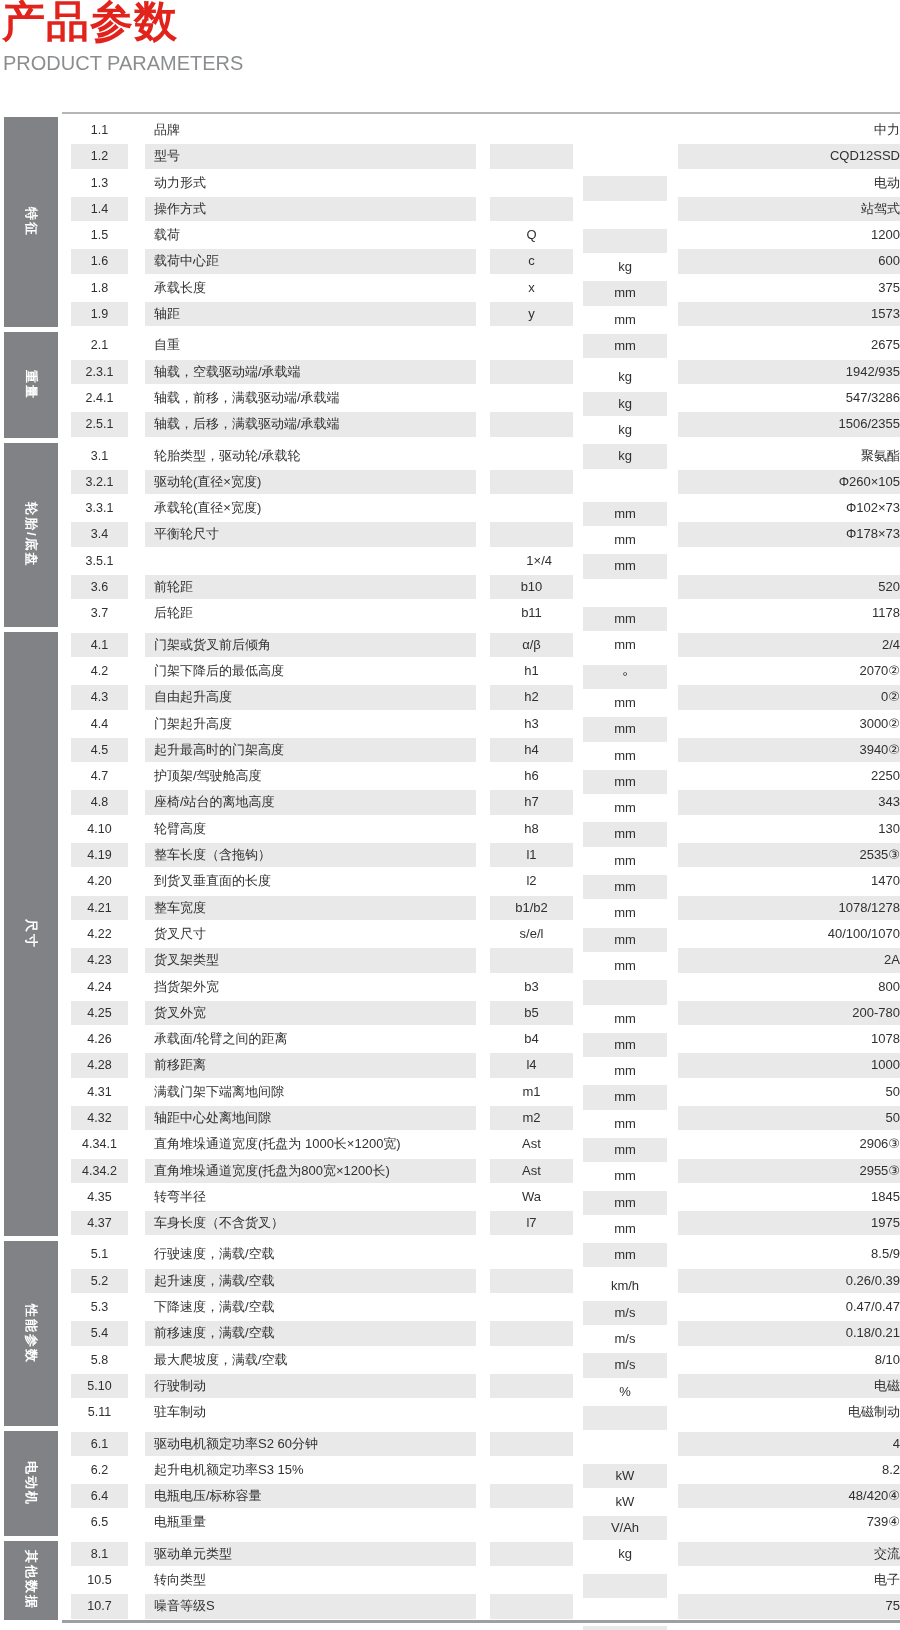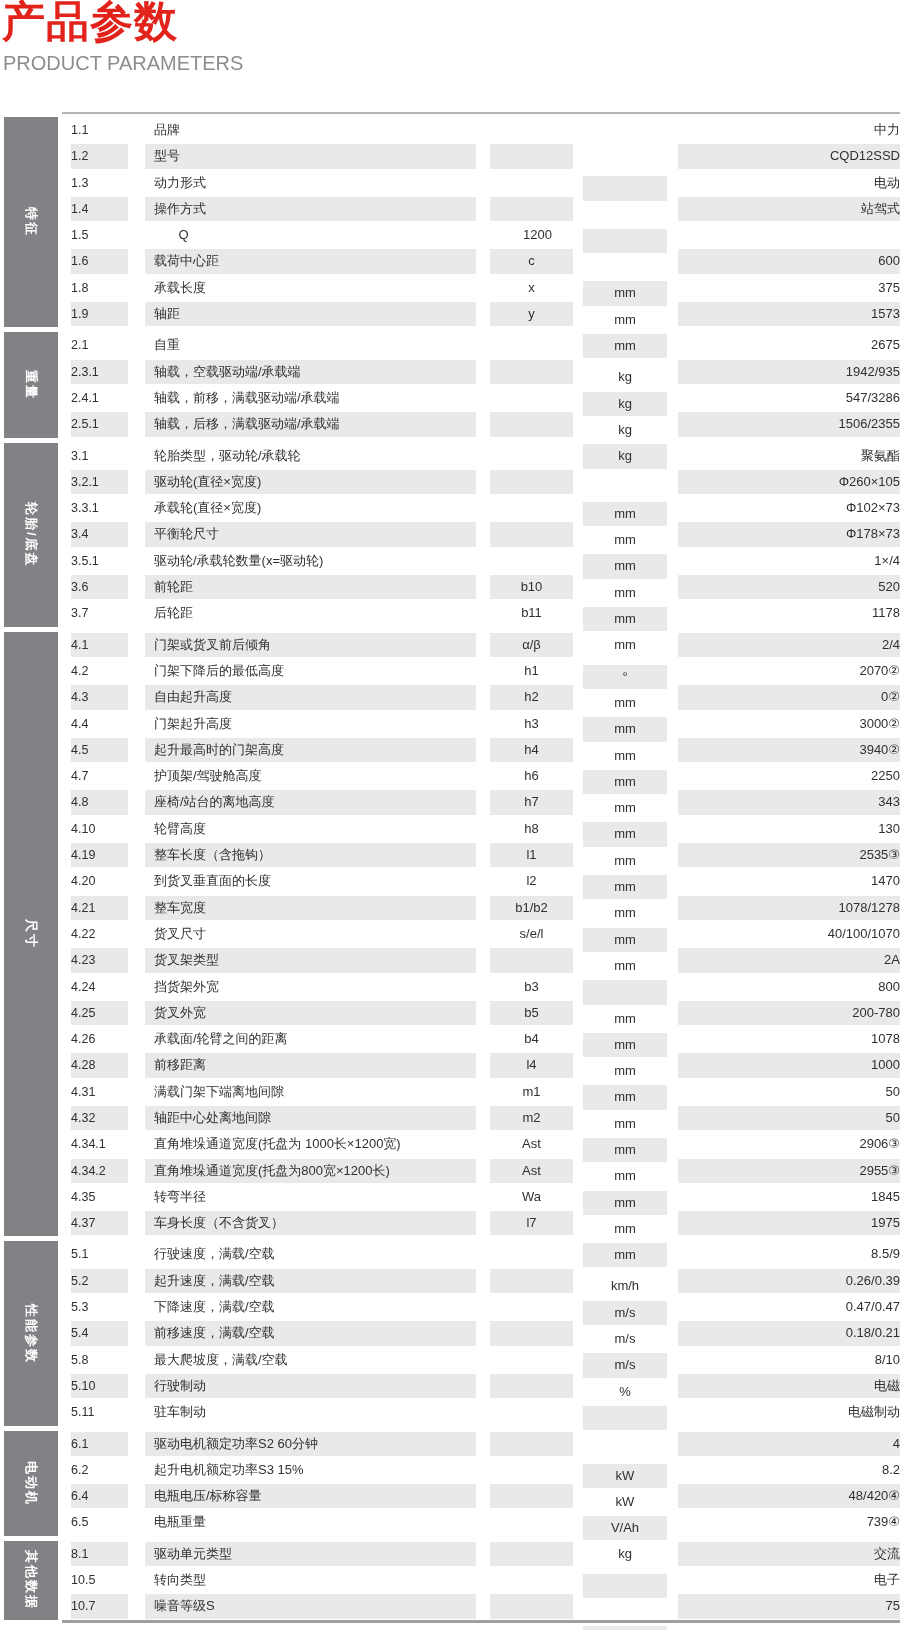--- a/index.html
+++ b/index.html
@@ -34,21 +34,21 @@
     color:#ffffff;font-size:13px;letter-spacing:2px;font-weight:700;white-space:nowrap;
   }
   .rows{flex:1;}
   .row{display:flex;height:26.3px;font-size:13px;color:#303030;}
   .cell{
     box-sizing:border-box;height:100%;line-height:24.3px;
     border-top:1px solid transparent;border-bottom:1px solid transparent;
     white-space:nowrap;overflow:hidden;
   }
   .row.striped .cell{background:#e9e9ea;border-top-color:#ffffff;border-bottom-color:#ffffff;}
-  .c-no   {margin-left:13px;width:57px;font-size:12.5px;}
+  .c-no   {margin-left:13px;width:57px;text-align:center;font-size:12.5px;}
   .c-name {margin-left:17px;width:331px;text-align:left;padding-left:9px;}
   .c-sym  {margin-left:14px;width:83px;text-align:center;}
   .c-unit {margin-left:10px;width:84px;text-align:center;margin-top:32px;}
   .c-val  {margin-left:11px;width:222px;text-align:right;padding-left:122px;}
 </style>
 </head>
 <body>
 
 <div class="hdr">
   <h1 class="title-zh">产品参数</h1>
@@ -90,20 +90,21 @@
   <div class="row striped">
     <div class="cell c-no">1.4</div>
     <div class="cell c-name">操作方式</div>
     <div class="cell c-sym"></div>
     <div class="cell c-unit"></div>
     <div class="cell c-val">站驾式</div>
   </div>
 
   <div class="row">
     <div class="cell c-no">1.5</div>
+    <div class="cell c-name">载荷</div>
     <div class="cell c-sym">Q</div>
     <div class="cell c-unit">kg</div>
     <div class="cell c-val">1200</div>
   </div>
 
   <div class="row striped">
     <div class="cell c-no">1.6</div>
     <div class="cell c-name">载荷中心距</div>
     <div class="cell c-sym">c</div>
     <div class="cell c-unit">mm</div>
@@ -199,21 +200,20 @@
   <div class="row striped">
     <div class="cell c-no">3.4</div>
     <div class="cell c-name">平衡轮尺寸</div>
     <div class="cell c-sym"></div>
     <div class="cell c-unit">mm</div>
     <div class="cell c-val">Φ178×73</div>
   </div>
 
   <div class="row">
     <div class="cell c-no">3.5.1</div>
-    <div class="cell c-name">驱动轮/承载轮数量(x=驱动轮)</div>
     <div class="cell c-sym"></div>
     <div class="cell c-unit">mm</div>
     <div class="cell c-val">1×/4</div>
   </div>
 
   <div class="row striped">
     <div class="cell c-no">3.6</div>
     <div class="cell c-name">前轮距</div>
     <div class="cell c-sym">b10</div>
     <div class="cell c-unit">mm</div>

